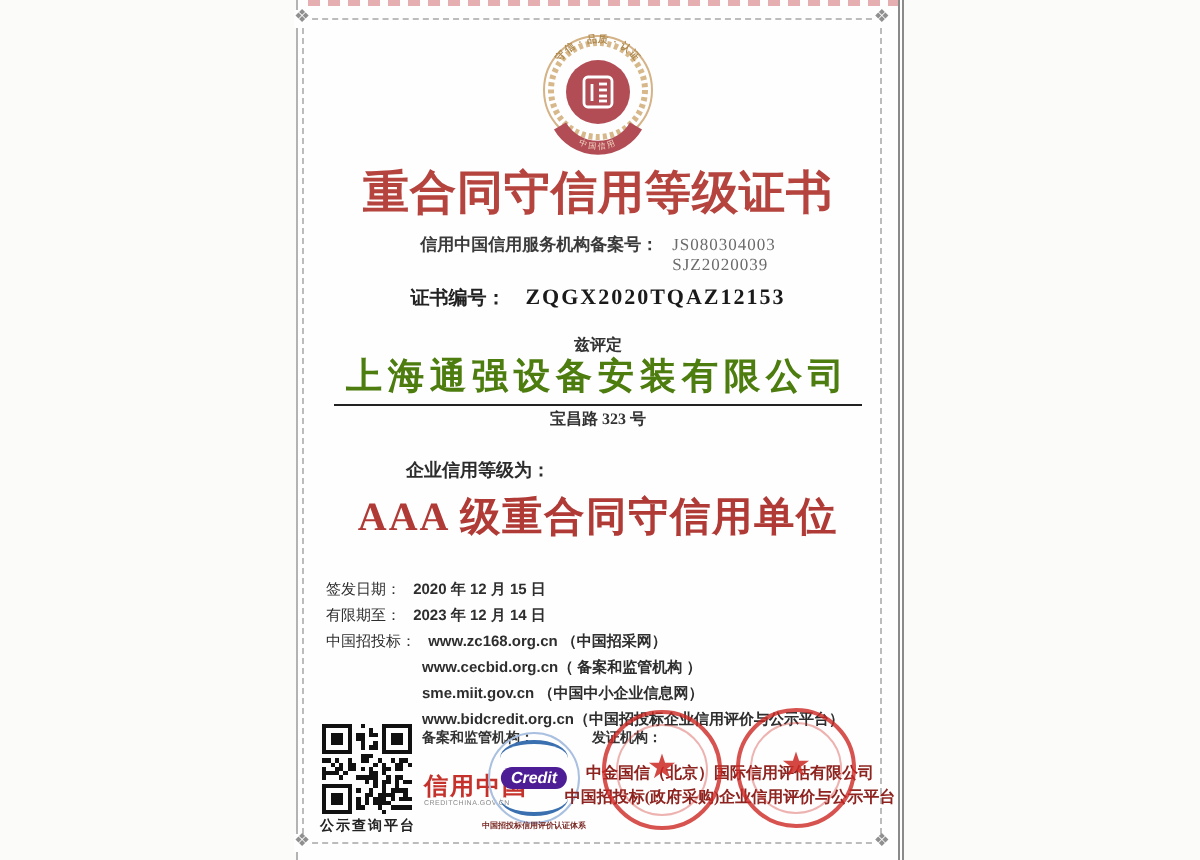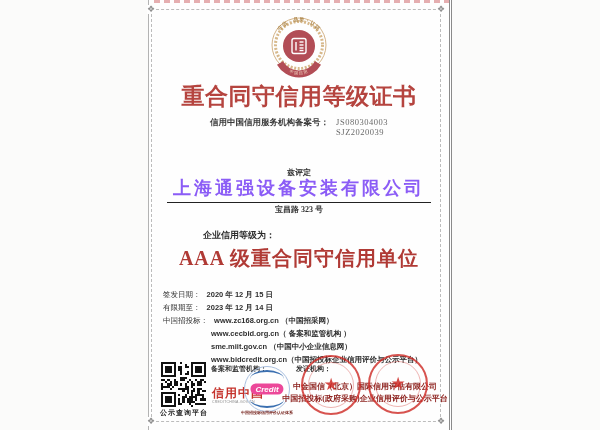--- a/index.html
+++ b/index.html
@@ -24,21 +24,21 @@
   .filing-row{position:absolute;top:117px;left:0;width:100%;display:flex;justify-content:center;gap:7px;}
   .filing-label{font-family:"Liberation Sans",sans-serif;font-weight:bold;font-size:8.5px;color:#3a3a3a;line-height:11px;}
   .filing-values{display:flex;flex-direction:column;font-size:8.5px;color:#6b6b6b;line-height:10px;letter-spacing:.5px;}
 
   .certno-row{position:absolute;top:143px;left:0;width:100%;display:flex;justify-content:center;gap:10px;align-items:baseline;}
   .certno-label{font-weight:bold;font-size:9.5px;color:#222;}
   .certno-value{font-weight:bold;font-size:11px;color:#1a1a1a;letter-spacing:1px;}
 
   .hereby{position:absolute;top:167px;left:0;width:100%;text-align:center;font-size:8px;font-weight:bold;color:#333;}
   .company-wrap{position:absolute;top:176px;left:0;width:100%;text-align:center;}
-  .company{display:inline-block;font-size:18px;font-weight:bold;letter-spacing:3px;color:#8b5cf6;
+  .company{display:inline-block;font-size:18px;font-weight:bold;letter-spacing:3px;color:#4d7c0f;
         border-bottom:1.5px solid #222;padding:0 6px 2px;}
   .address{position:absolute;top:204px;left:0;width:100%;text-align:center;font-size:8px;font-weight:bold;color:#333;}
 
   .grade-label{position:absolute;top:229px;left:54px;font-family:"Liberation Sans",sans-serif;
         font-weight:bold;font-size:9px;color:#2c2c2c;}
   .grade{position:absolute;top:245px;left:0;width:100%;text-align:center;
         font-weight:bold;font-size:20px;letter-spacing:1px;color:#b03a35;}
 
   .field-row{position:absolute;left:14px;font-family:"Liberation Sans",sans-serif;
         font-size:7.5px;font-weight:600;color:#2e2e2e;white-space:nowrap;}
@@ -60,21 +60,21 @@
   .cc-sub{position:absolute;left:63px;top:400px;width:96px;font-size:7px;color:#8a8a8a;letter-spacing:.5px;
         transform:scale(.5);transform-origin:0 0;font-family:"Liberation Sans",sans-serif;}
 
   .credit-badge{position:absolute;left:95px;top:366px;width:46px;height:46px;
         border:1.5px solid #a9c0e0;border-radius:50%;box-sizing:border-box;}
   .credit-badge .arc-top{position:absolute;left:5px;right:5px;top:3px;height:16px;border-radius:50%;
         border-top:2px solid #3a6fb0;}
   .credit-badge .arc-bottom{position:absolute;left:5px;right:5px;bottom:3px;height:16px;border-radius:50%;
         border-bottom:2px solid #3a6fb0;}
   .credit-pill{position:absolute;left:50%;top:50%;transform:translate(-50%,-50%);
-        background:#ec4899;color:#fff;font-family:"Liberation Sans",sans-serif;
+        background:#4c1d95;color:#fff;font-family:"Liberation Sans",sans-serif;
         font-weight:bold;font-style:italic;font-size:8px;padding:1px 5px;border-radius:7px;}
   .badge-caption{position:absolute;left:88px;top:410px;width:120px;text-align:center;
         font-size:8px;font-weight:bold;color:#7a2a24;transform:scale(.5);transform-origin:0 0;white-space:nowrap;}
 
   .issuer-label{position:absolute;left:147px;top:364px;font-size:7px;font-weight:bold;color:#333;
         font-family:"Liberation Sans",sans-serif;}
   .issuer-lines{position:absolute;left:128px;top:381px;width:176px;text-align:center;
         color:#8e2420;font-weight:bold;font-size:8px;line-height:11.5px;}
 
   .seal{position:absolute;width:60px;height:60px;border:2.5px solid rgba(205,40,35,.8);
@@ -127,20 +127,24 @@
     <div class="title">重合同守信用等级证书</div>
 
     <div class="filing-row">
       <span class="filing-label">信用中国信用服务机构备案号：</span>
       <span class="filing-values">
         <span>JS080304003</span>
         <span>SJZ2020039</span>
       </span>
     </div>
 
+    <div class="certno-row">
+      <span class="certno-label">证书编号：</span>
+      <span class="certno-value">ZQGX2020TQAZ12153</span>
+    </div>
 
     <div class="hereby">兹评定</div>
 
     <div class="company-wrap">
       <span class="company">上海通强设备安装有限公司</span>
     </div>
     <div class="address">宝昌路 323 号</div>
 
     <div class="grade-label">企业信用等级为：</div>
     <div class="grade">AAA 级重合同守信用单位</div>

